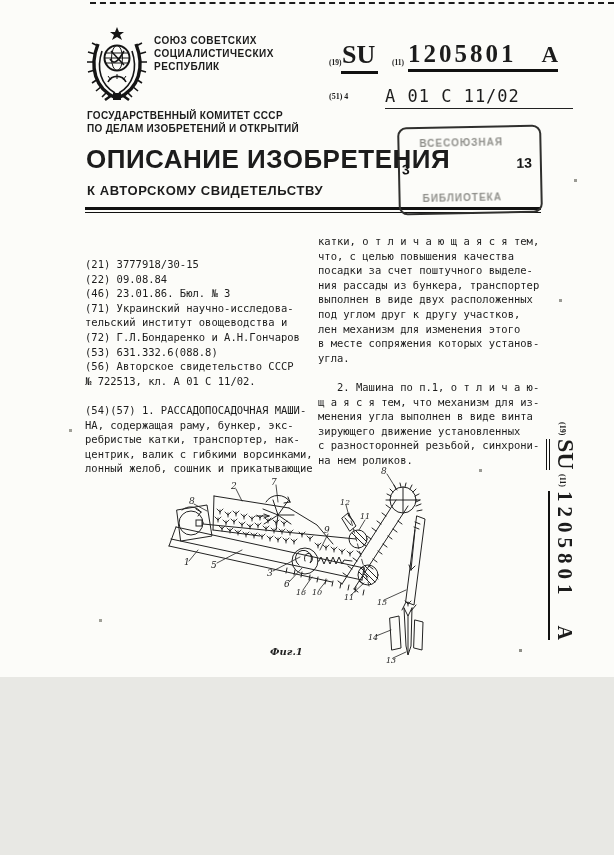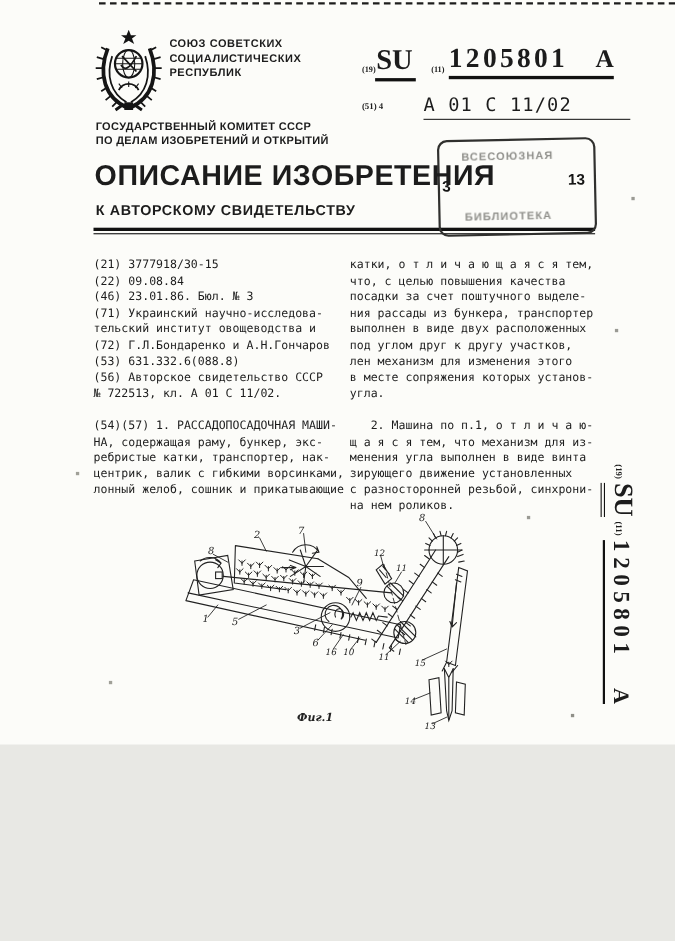--- a/index.html
+++ b/index.html
@@ -37,21 +37,21 @@
          transform:rotate(-1.2deg);background:rgba(255,255,255,.0);z-index:2;}
   .stamp .faint{position:absolute;color:#6b6b66;filter:blur(.6px);opacity:.75;font-size:10px;font-weight:bold;letter-spacing:1px;}
   .stamp .st-top{left:20px;top:9px;}
   .stamp .st-bot{left:22px;bottom:9px;}
   .stamp .st-left{position:absolute;left:2px;top:32px;font-size:14px;font-weight:bold;color:#151515;}
   .stamp .st-right{position:absolute;right:8px;top:28px;font-size:14px;font-weight:bold;color:#151515;}
 
   
   .col{top:234px;font-size:10.5px;line-height:14.6px;}
   .col .line{white-space:pre;min-height:14.6px;}
-  .col-left{left:85px;width:238px;}
+  .col-left{left:85px;width:238px;margin-top:23px;}
   .col-right{left:318px;width:230px;}
 
   
   .sidebar{left:546px;top:420px;height:310px;writing-mode:vertical-rl;text-orientation:sideways;
            display:flex;align-items:center;}
   .sidebar .s-tiny{font-size:8px;font-weight:bold;margin:2px 0;}
   .sidebar .s-su{font-size:24px;font-weight:bold;border-left:4px double #111;padding-left:2px;margin:2px 0;}
   .sidebar .s-numwrap{border-left:2.5px solid #111;padding-left:2px;margin:2px 0;display:inline-block;}
   .sidebar .s-num{font-size:21px;font-weight:bold;letter-spacing:5px;}
   .sidebar .s-gap{display:inline-block;height:26px;}

